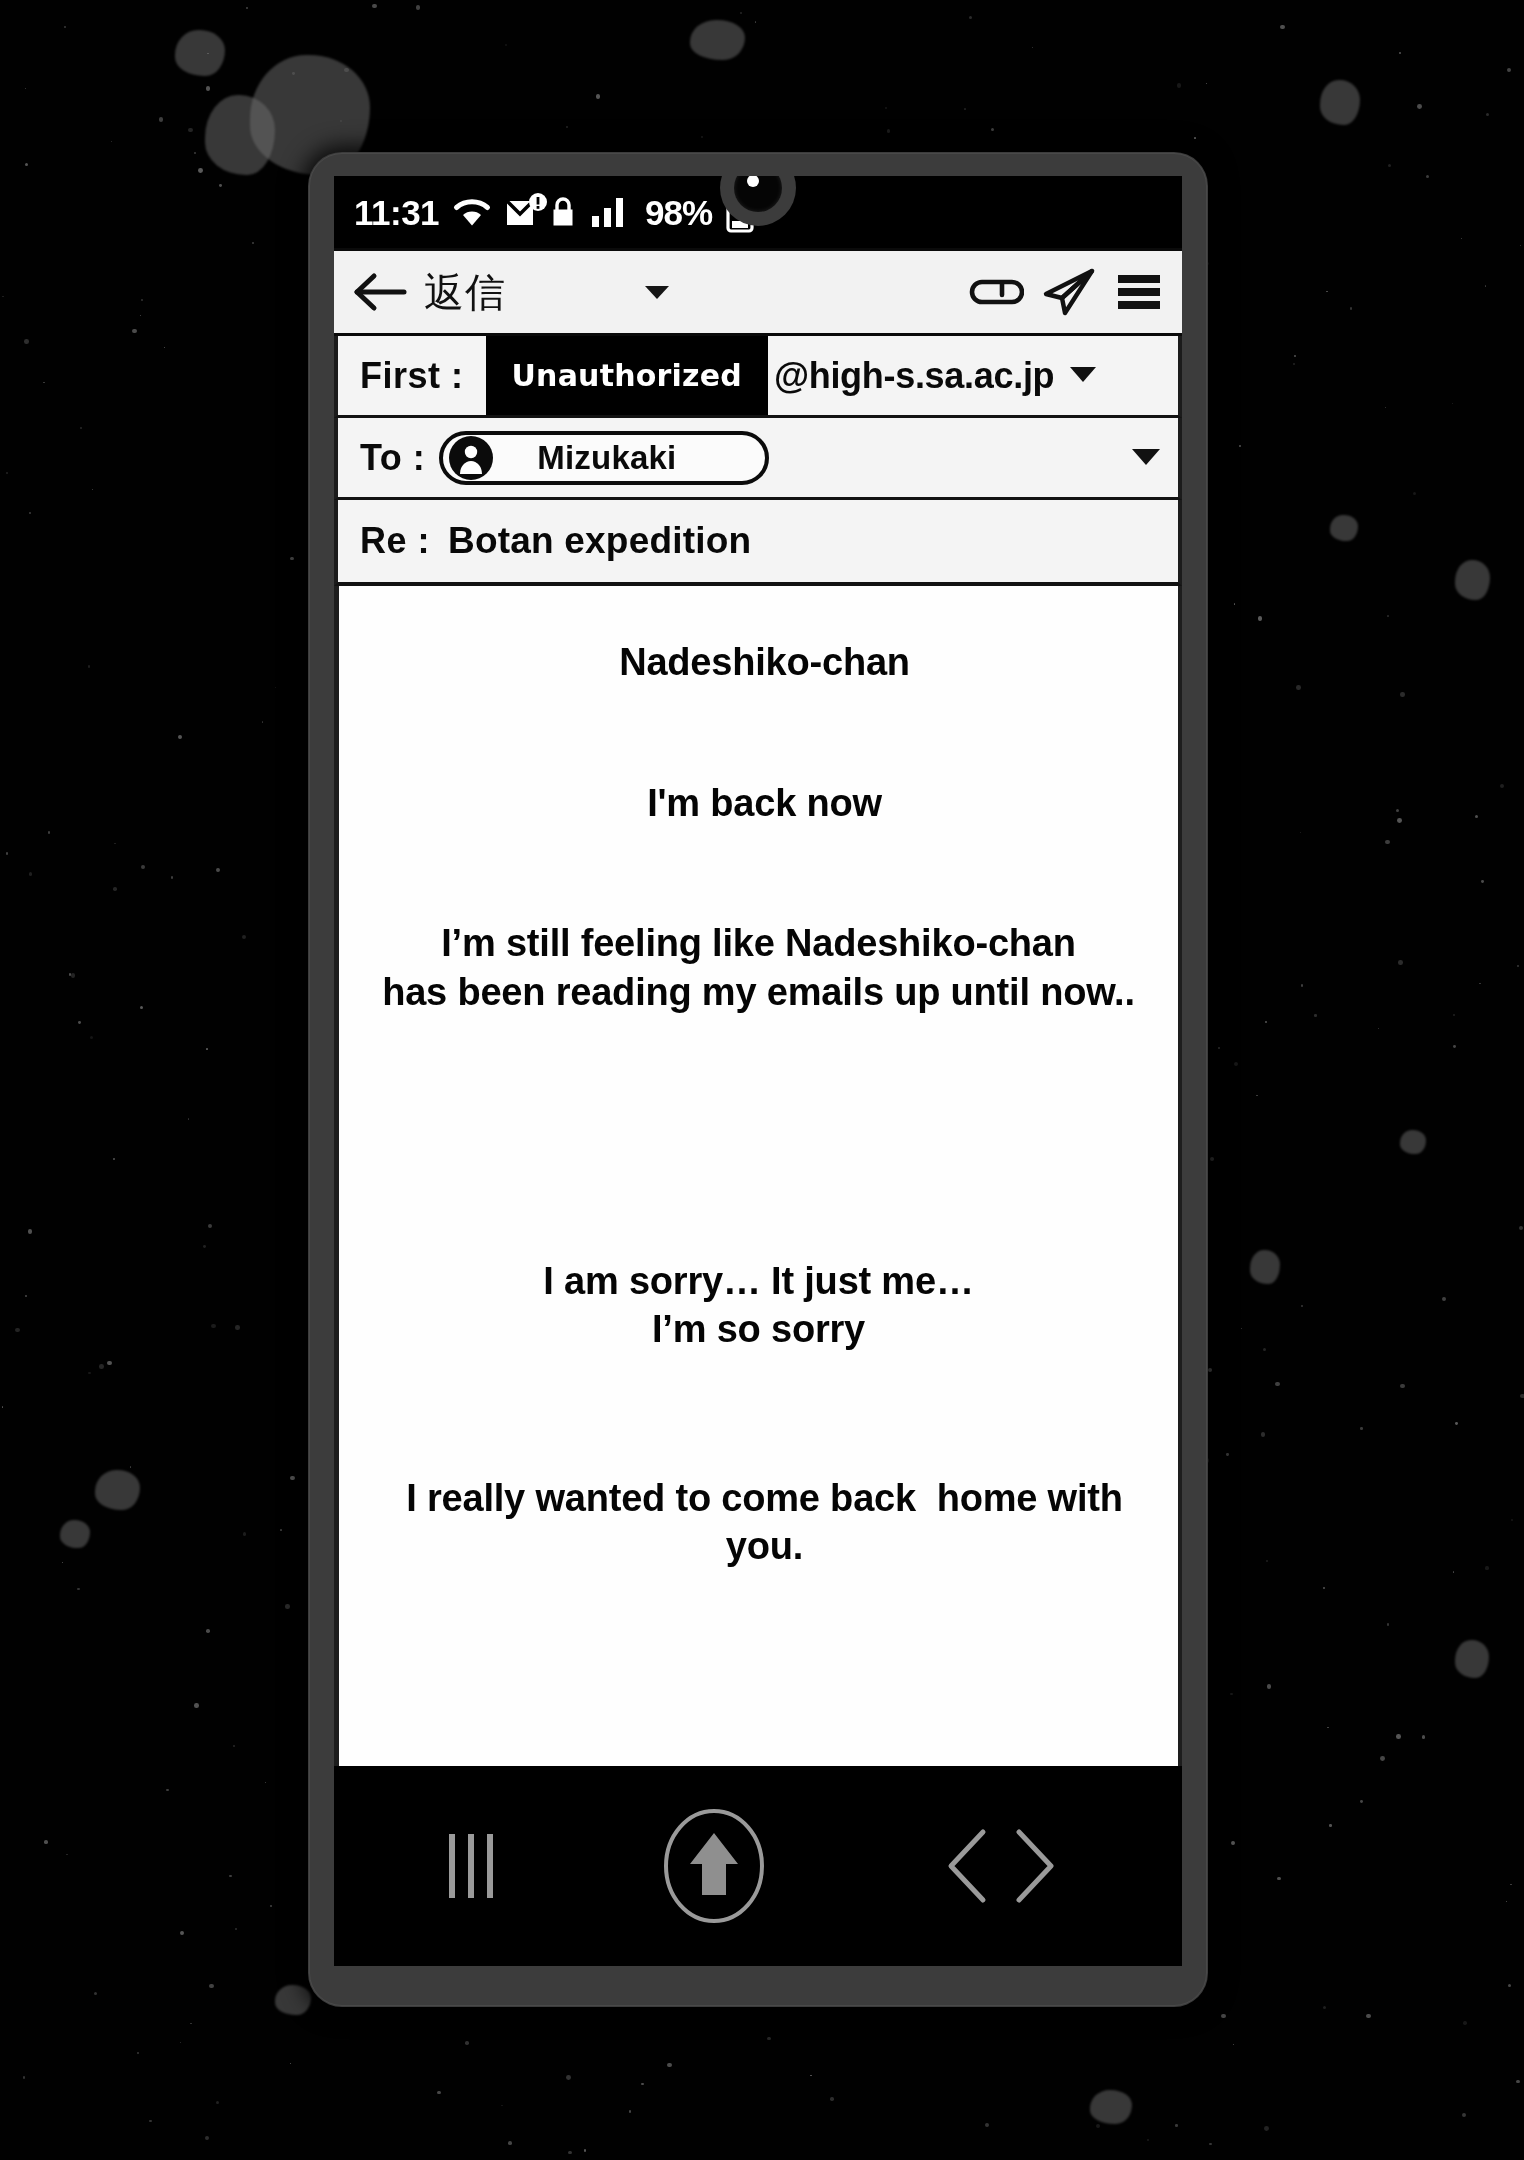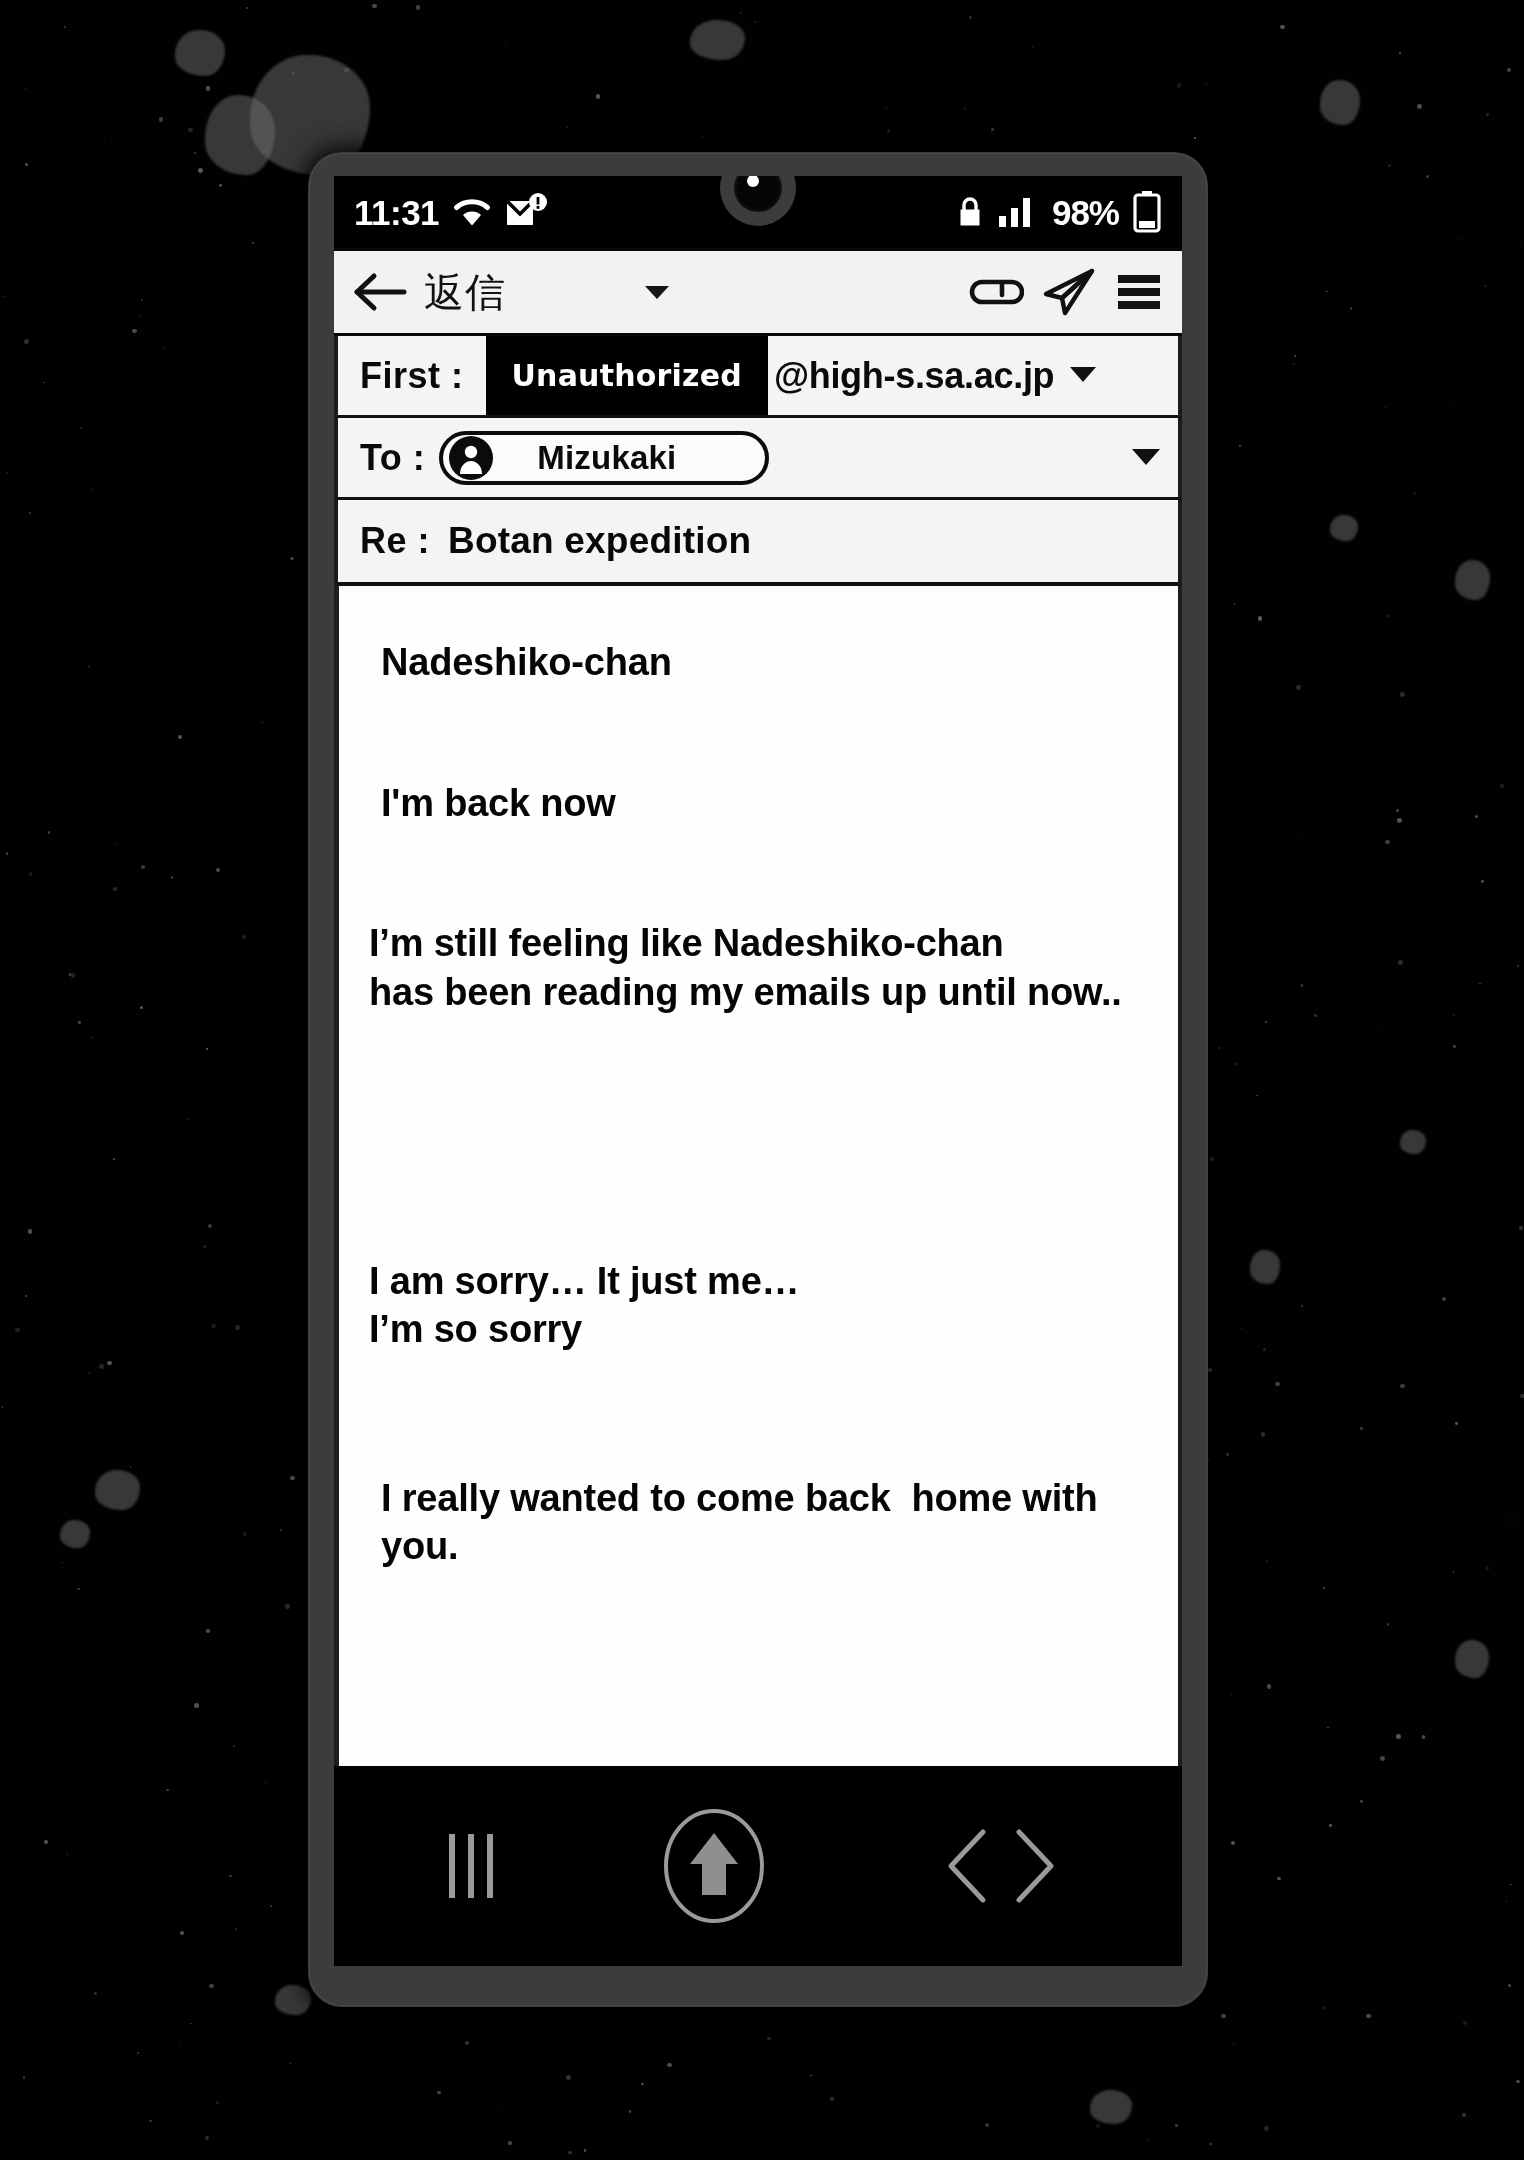--- a/index.html
+++ b/index.html
@@ -103,21 +103,20 @@
   
   #statusbar {
     position: absolute;
     left: 0; top: 0;
     width: 100%;
     height: 72px;
     background: #000;
     color: #fff;
     display: flex;
     align-items: center;
-    justify-content: space-between;
     padding: 16px 20px;
     box-sizing: border-box;
   }
   #status-left, #status-right {
     display: flex;
     align-items: center;
     gap: 13px;
   }
   #clock {
     font-size: 35px;
@@ -266,20 +265,21 @@
     overflow: hidden;
   }
   .para {
     color: #050505;
     font-size: 38px;
     font-weight: 700;
     line-height: 1.28;
     letter-spacing: -.2px;
     white-space: pre-wrap;
     font-family: "Liberation Sans", sans-serif;
+    text-align: center;
   }
   .gap-md { height: 92px; }
   .gap-lg { height: 120px; }
   .indent { padding-left: 12px; }
 
   
   #navbar {
     position: absolute;
     left: 0;
     bottom: 0;

